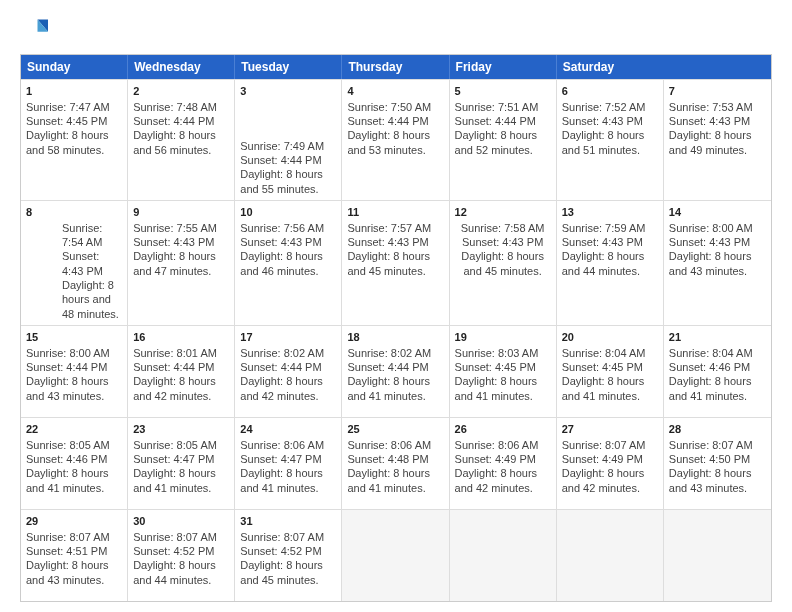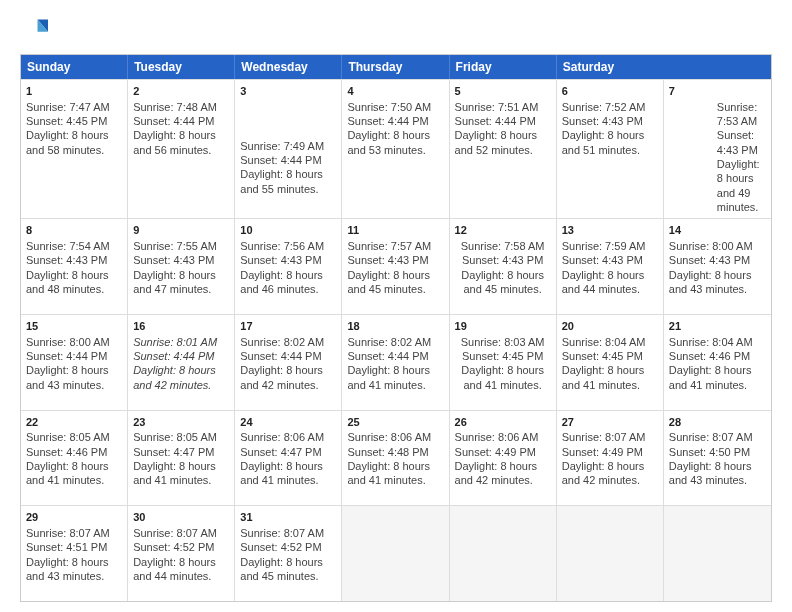--- a/index.html
+++ b/index.html
@@ -125,22 +125,22 @@
     </div>
     <div class="title-block">
       <div class="main-title"></div>
       <div class="subtitle"></div>
     </div>
   </div>
 
   <div class="calendar">
     <div class="cal-header">
     <div class="cal-header-cell">Sunday</div>
+        <div class="cal-header-cell">Wednesday</div>
         <div class="cal-header-cell">Tuesday</div>
-        <div class="cal-header-cell">Wednesday</div>
         <div class="cal-header-cell">Thursday</div>
         <div class="cal-header-cell">Friday</div>
         <div class="cal-header-cell">Saturday</div>
       </div>
     <div class="cal-body">
     <div class="cal-row">
           <div class="cal-cell">
             <span class="day-num">1</span>
             <div class="info" style="white-space: pre-line;">Sunrise: 7:47 AM
 Sunset: 4:45 PM
@@ -171,29 +171,29 @@
 Daylight: 8 hours and 52 minutes.</div>
           </div>
           <div class="cal-cell">
             <span class="day-num">6</span>
             <div class="info" style="white-space: pre-line;">Sunrise: 7:52 AM
 Sunset: 4:43 PM
 Daylight: 8 hours and 51 minutes.</div>
           </div>
           <div class="cal-cell">
             <span class="day-num">7</span>
-            <div class="info" style="white-space: pre-line; margin-left: 48px;">Sunrise: 7:53 AM
+            <div class="info" style="white-space: pre-line;">Sunrise: 7:53 AM
 Sunset: 4:43 PM
 Daylight: 8 hours and 49 minutes.</div>
           </div>
         </div>
         <div class="cal-row">
           <div class="cal-cell">
             <span class="day-num">8</span>
-            <div class="info" style="white-space: pre-line;">Sunrise: 7:54 AM
+            <div class="info" style="white-space: pre-line; margin-left: 36px;">Sunrise: 7:54 AM
 Sunset: 4:43 PM
 Daylight: 8 hours and 48 minutes.</div>
           </div>
           <div class="cal-cell">
             <span class="day-num">9</span>
             <div class="info" style="white-space: pre-line;">Sunrise: 7:55 AM
 Sunset: 4:43 PM
 Daylight: 8 hours and 47 minutes.</div>
           </div>
           <div class="cal-cell">
@@ -229,39 +229,39 @@
         </div>
         <div class="cal-row">
           <div class="cal-cell">
             <span class="day-num">15</span>
             <div class="info" style="white-space: pre-line;">Sunrise: 8:00 AM
 Sunset: 4:44 PM
 Daylight: 8 hours and 43 minutes.</div>
           </div>
           <div class="cal-cell">
             <span class="day-num">16</span>
-            <div class="info" style="white-space: pre-line; font-style: italic;">Sunrise: 8:01 AM
+            <div class="info" style="white-space: pre-line;">Sunrise: 8:01 AM
 Sunset: 4:44 PM
 Daylight: 8 hours and 42 minutes.</div>
           </div>
           <div class="cal-cell">
             <span class="day-num">17</span>
             <div class="info" style="white-space: pre-line;">Sunrise: 8:02 AM
 Sunset: 4:44 PM
 Daylight: 8 hours and 42 minutes.</div>
           </div>
           <div class="cal-cell">
             <span class="day-num">18</span>
             <div class="info" style="white-space: pre-line;">Sunrise: 8:02 AM
 Sunset: 4:44 PM
 Daylight: 8 hours and 41 minutes.</div>
           </div>
           <div class="cal-cell">
             <span class="day-num">19</span>
-            <div class="info" style="white-space: pre-line; text-align: center;">Sunrise: 8:03 AM
+            <div class="info" style="white-space: pre-line;">Sunrise: 8:03 AM
 Sunset: 4:45 PM
 Daylight: 8 hours and 41 minutes.</div>
           </div>
           <div class="cal-cell">
             <span class="day-num">20</span>
             <div class="info" style="white-space: pre-line;">Sunrise: 8:04 AM
 Sunset: 4:45 PM
 Daylight: 8 hours and 41 minutes.</div>
           </div>
           <div class="cal-cell">

